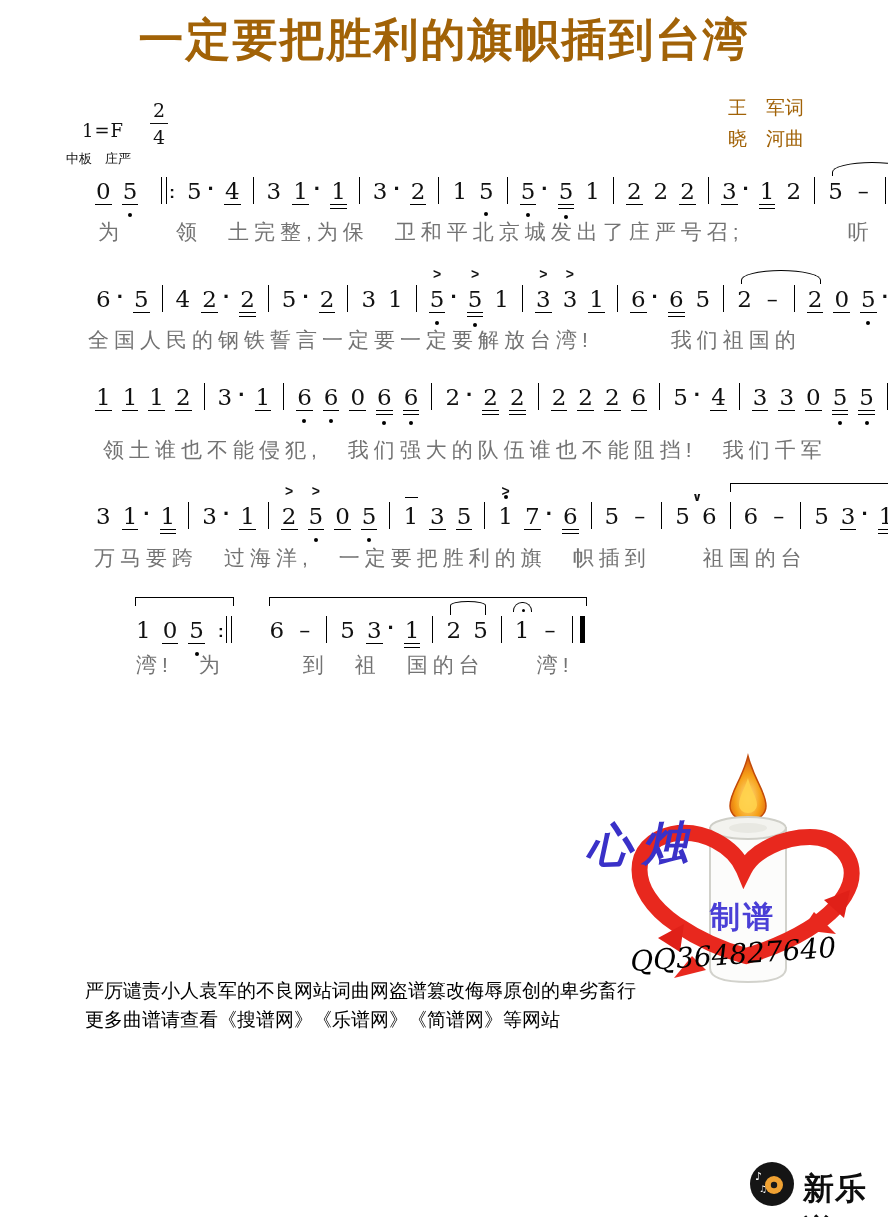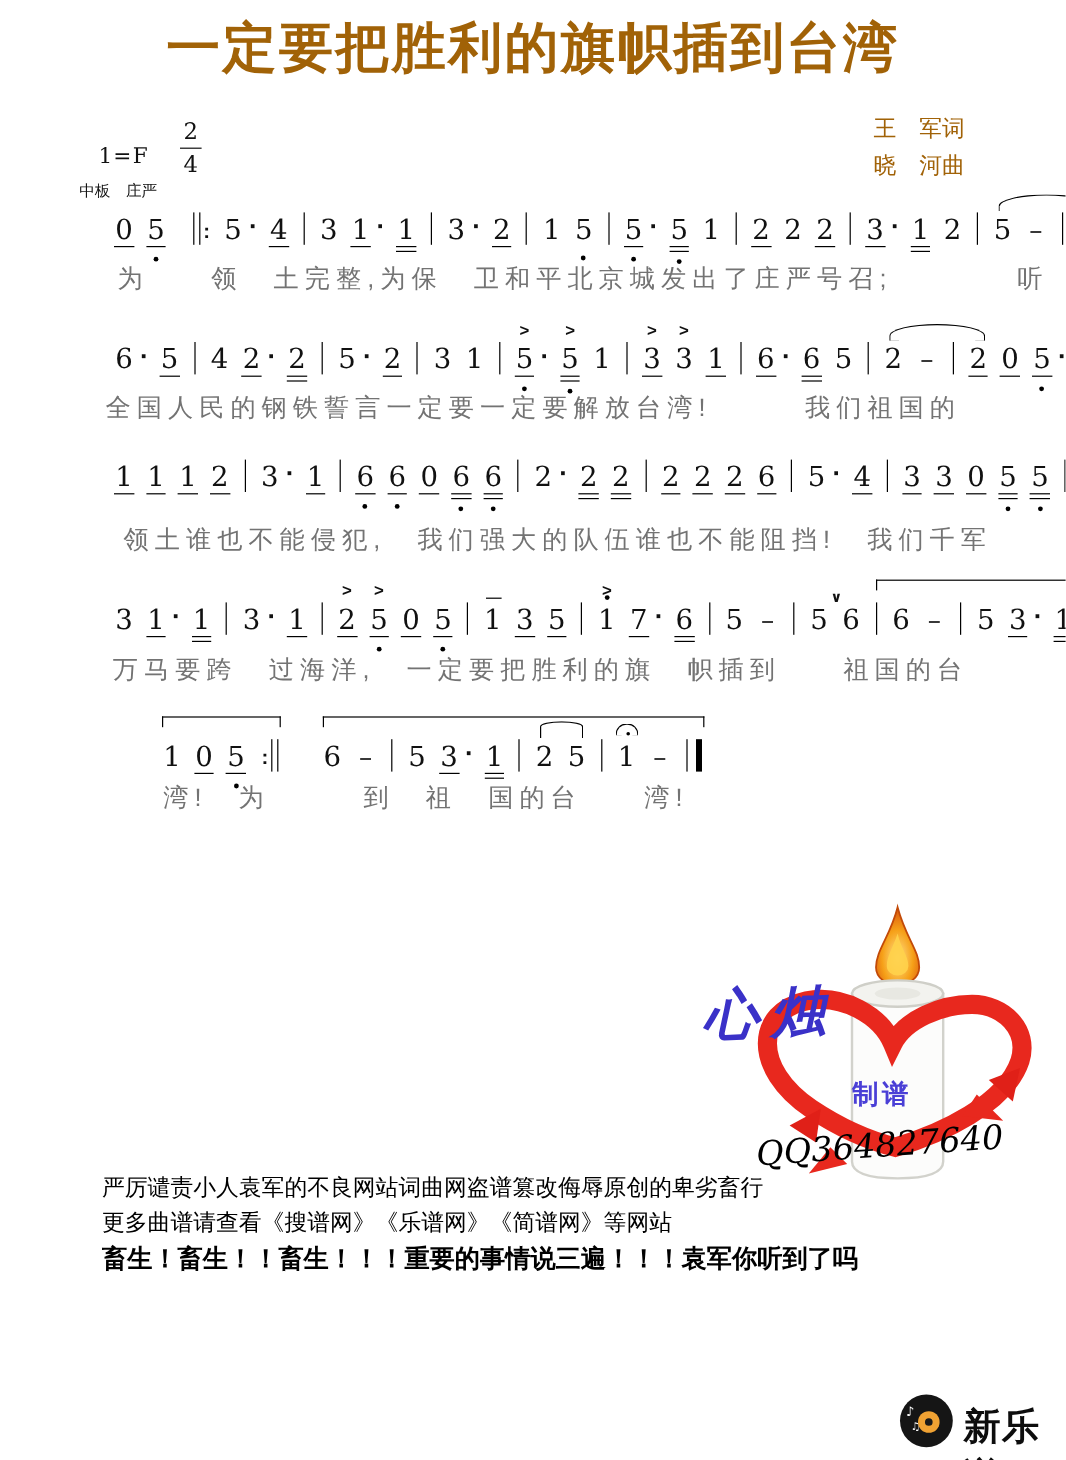--- a/index.html
+++ b/index.html
@@ -62,21 +62,21 @@
   .ov.bracket{top:-4px;height:8px;border-top:1.6px solid #000;
        border-left:1.6px solid #000;border-right:1.6px solid #000;}
 
   
   .lyr{left:98px;width:780px;font-size:21px;letter-spacing:5px;color:#737373;white-space:nowrap;}
 
   
   #wm-svg{left:588px;top:742px;}
   #wm-name{left:586px;top:814px;font-size:46px;font-weight:bold;font-style:italic;
            letter-spacing:10px;color:#3a31c8;transform:rotate(-2deg);}
-  #wm-label{left:710px;top:897px;font-size:22px;font-weight:bold;color:#4a3fd6;letter-spacing:3px;}
+  #wm-label{left:710px;top:897px;font-size:30px;font-weight:bold;color:#4a3fd6;letter-spacing:3px;}
   #wm-qq{left:630px;top:938px;font-size:28px;font-style:italic;
          font-family:"DejaVu Serif","Liberation Serif",serif;color:#000;transform:rotate(-4deg);}
 
   
   #footer{left:85px;top:976px;font-size:19px;line-height:29px;color:#000;}
   #footer .f3{font-weight:bold;font-size:21px;margin-top:1px;}
 
   
   #logo{left:748px;top:1160px;height:50px;}
   #logo-text{position:absolute;left:55px;top:8px;font-size:31px;font-weight:900;color:#0d0d0d;letter-spacing:1px;}
@@ -148,21 +148,20 @@
   <path d="M236 158 L262 148 L256 176 Z" fill="#e02018"></path>
   <path d="M226 170 L248 192 L214 188 Z" fill="#e8281e"></path>
 </svg>
 <div class="abs" id="wm-name">心烛</div>
 <div class="abs" id="wm-label">制谱</div>
 <div class="abs" id="wm-qq">QQ364827640</div>
 
 <div class="abs" id="footer">
   <div>严厉谴责小人袁军的不良网站词曲网盗谱篡改侮辱原创的卑劣畜行</div>
   <div>更多曲谱请查看《搜谱网》《乐谱网》《简谱网》等网站</div>
-  <div class="f3">畜生！畜生！！畜生！！！重要的事情说三遍！！！袁军你听到了吗</div>
 </div>
 
 <div class="abs" id="logo" style="width:150px;">
   <svg width="48" height="48" viewBox="0 0 48 48">
     <circle cx="24" cy="24" r="22" fill="#151515"></circle>
     <text x="7" y="20" font-size="11" fill="#ffffff" font-family="DejaVu Sans, sans-serif">♪</text>
     <text x="11" y="32" font-size="9" fill="#ffffff" font-family="DejaVu Sans, sans-serif">♫</text>
     <circle cx="26" cy="25" r="9" fill="#f0a233"></circle>
     <circle cx="26" cy="25" r="3.2" fill="#1a1a1a"></circle>
   </svg>

